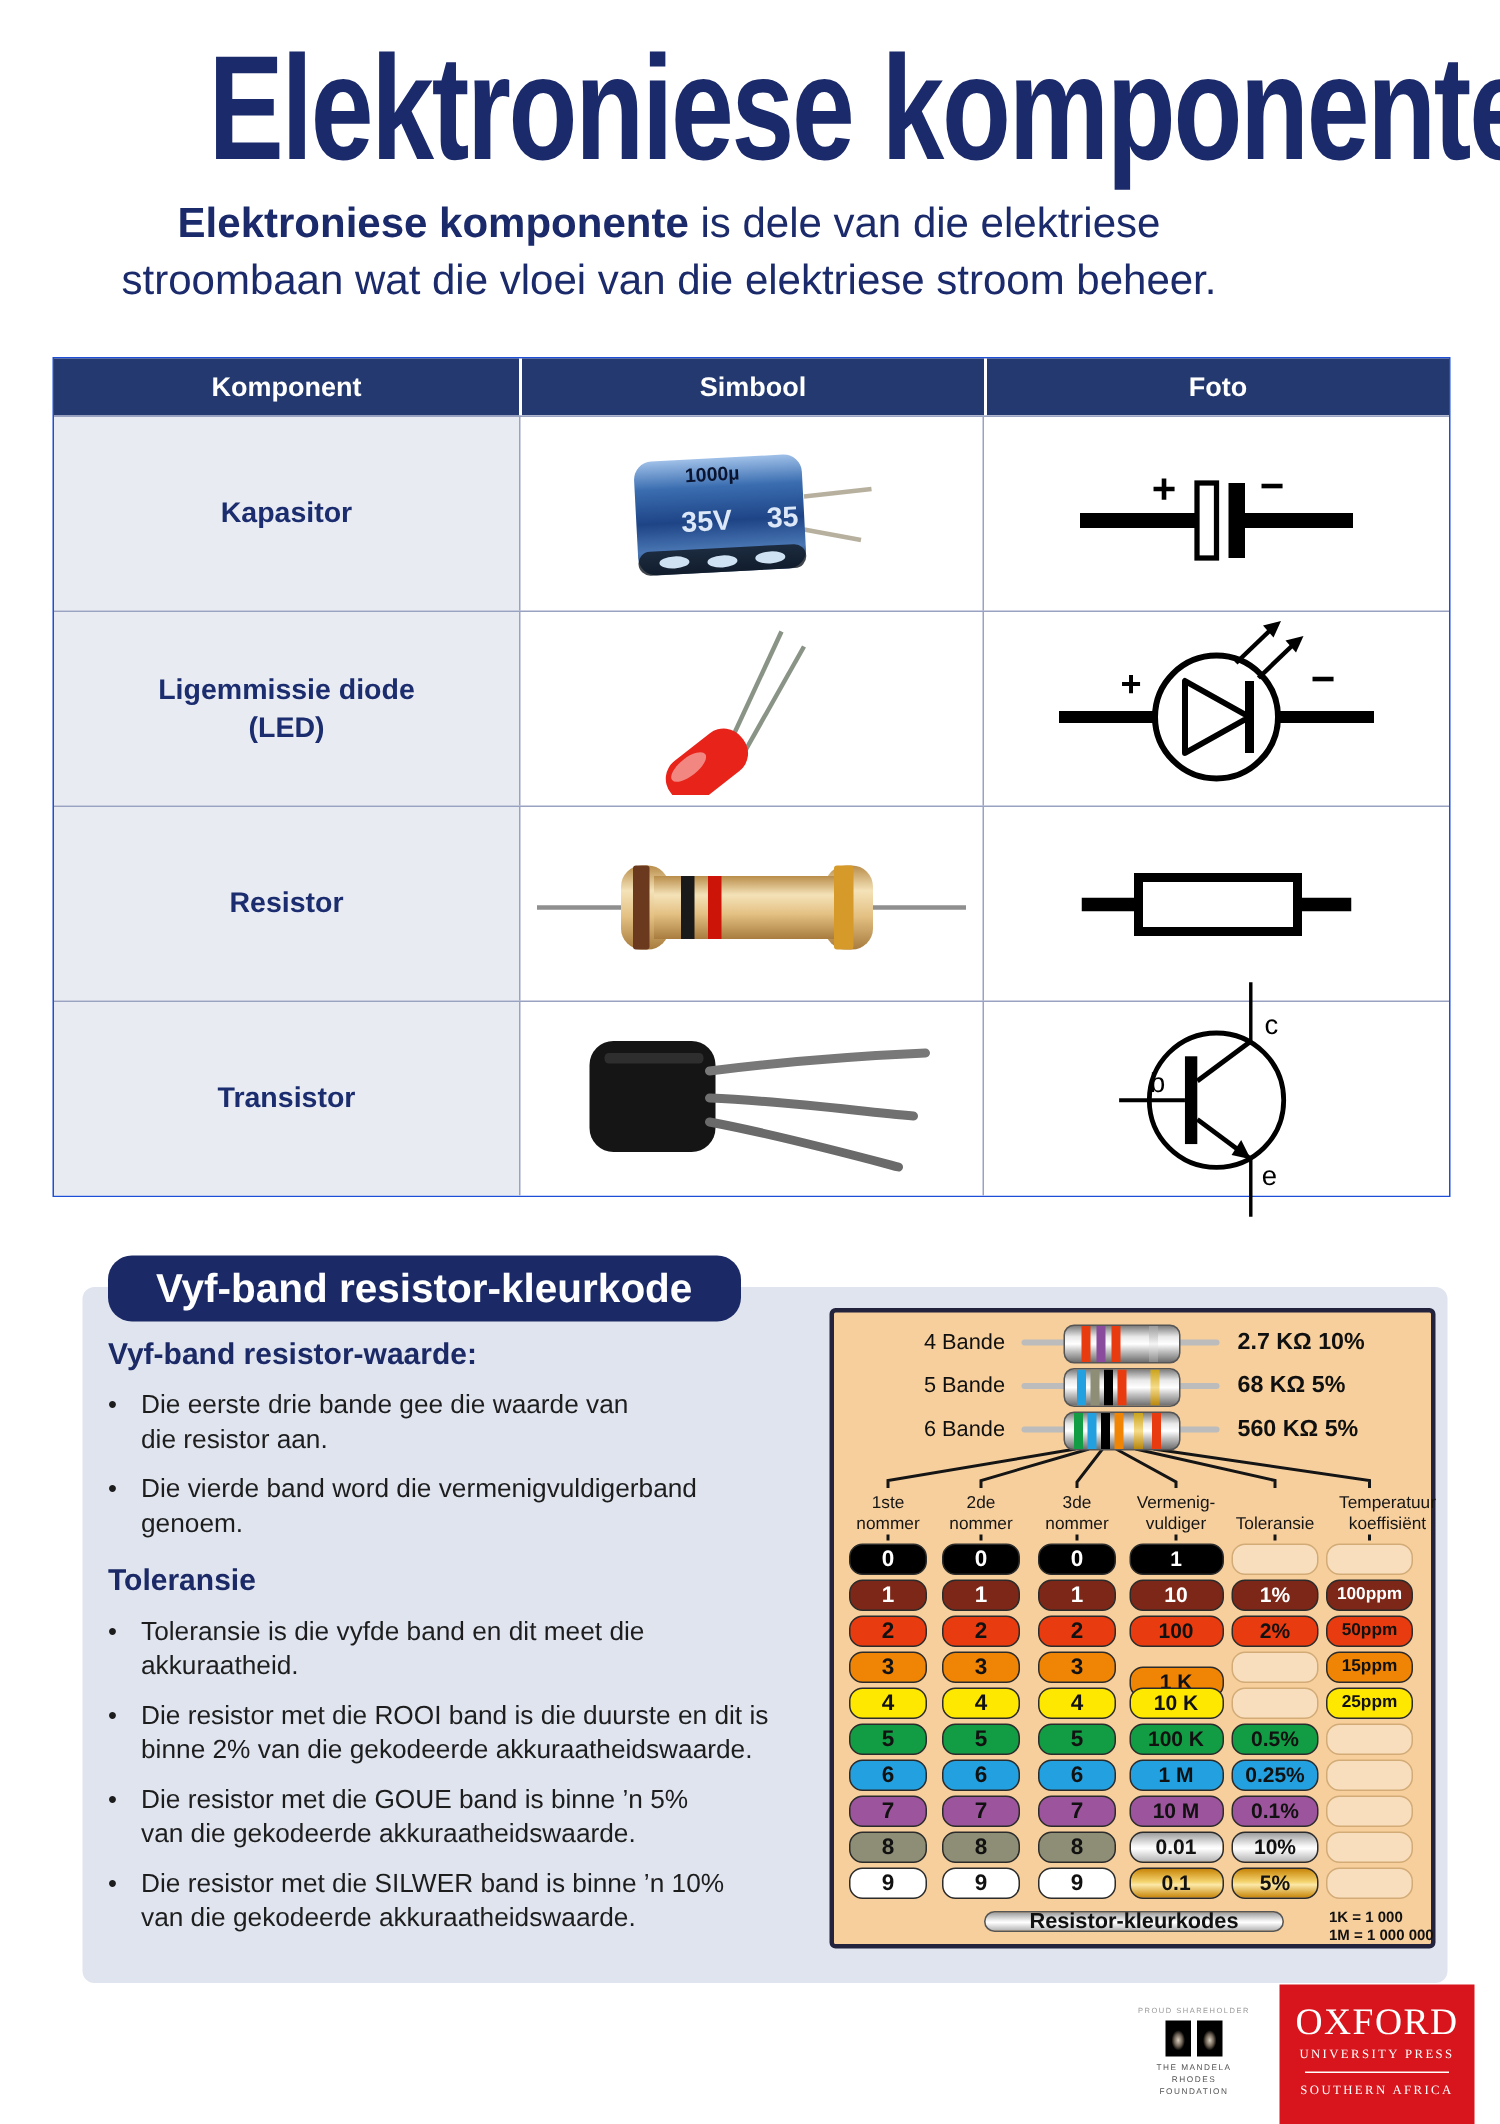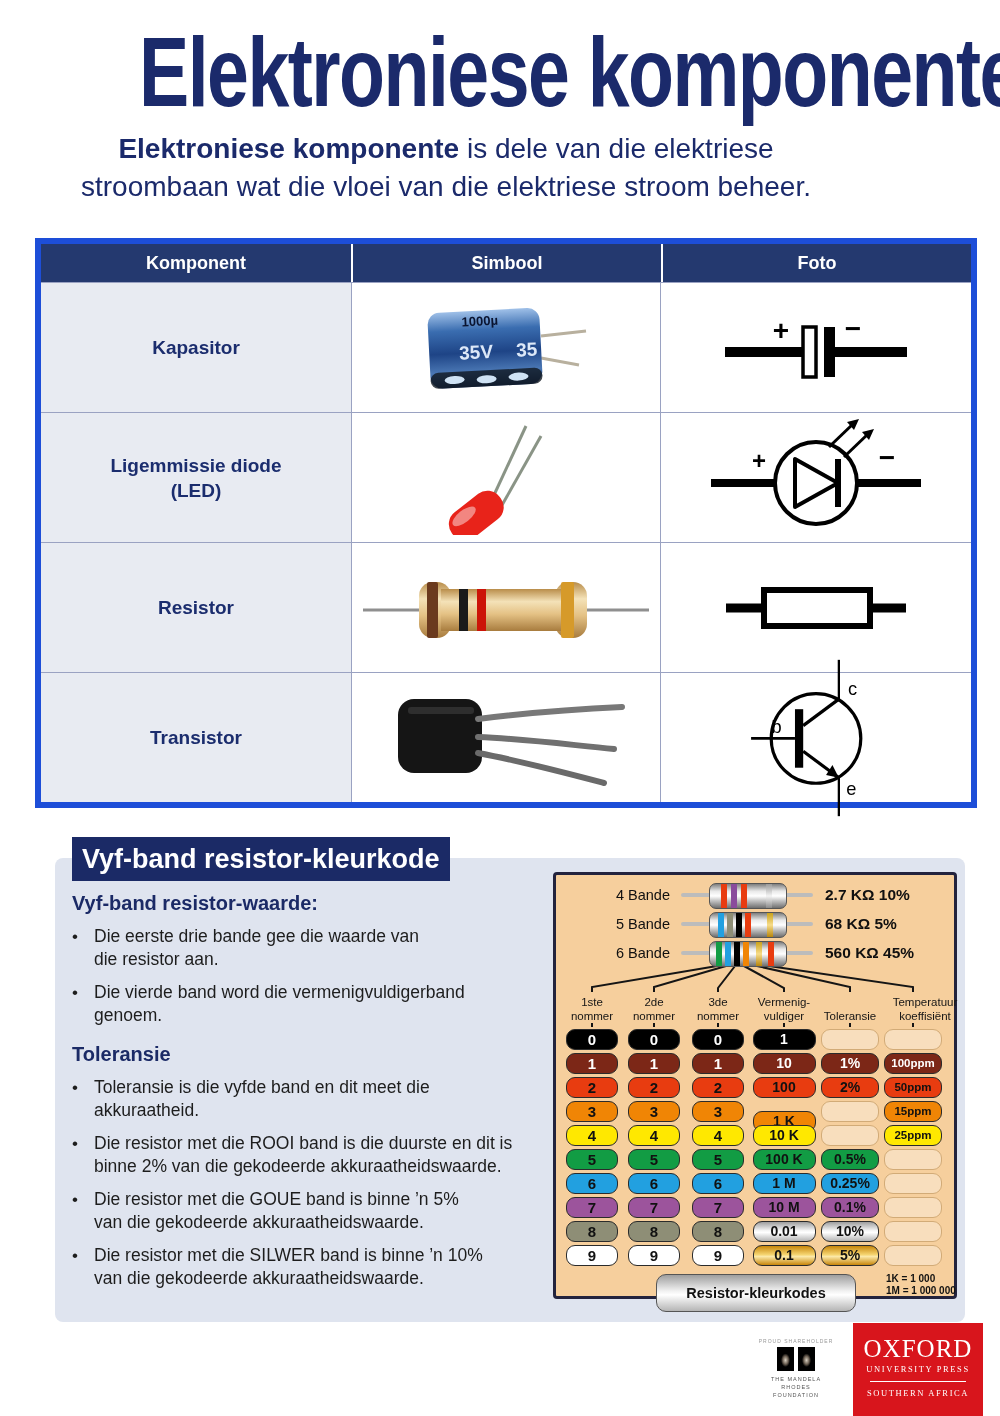--- a/index.html
+++ b/index.html
@@ -8,34 +8,34 @@
   
   .title-wrap{position:absolute;top:26px;left:0;width:1000px;text-align:center;}
   .title{display:inline-block;font-size:99px;font-weight:bold;color:#1b2a6b;line-height:92px;
     transform:scaleX(0.76);transform-origin:center;white-space:nowrap;letter-spacing:-2px;}
   .subtitle{position:absolute;top:130px;left:0;width:892px;text-align:center;
     font-size:28px;line-height:38px;color:#1b2a6b;}
   .subtitle b{font-weight:bold;}
   
   .comp-table{position:absolute;left:35px;top:238px;width:930px;
     display:grid;grid-template-columns:310px 310px 310px;grid-template-rows:38px 130px 130px 130px 130px;
-    border:6px solid #1d4ed8;box-sizing:content-box;}
+    border:1px solid #1d4ed8;box-sizing:content-box;}
   .ct-h{background:#24396f;color:#fff;font-size:18px;font-weight:bold;
     display:flex;align-items:center;justify-content:center;box-sizing:border-box;}
   .ct-h + .ct-h{border-left:2px solid #fff;}
   .cell{box-sizing:border-box;border-top:1px solid #9aa2c2;display:flex;align-items:center;justify-content:center;background:#fff;}
   .cell.mid{border-left:1px solid #9aa2c2;border-right:1px solid #9aa2c2;}
   .comp-name{background:#e8ebf2;font-size:19px;font-weight:bold;color:#1b2d6e;
     text-align:center;white-space:pre-line;line-height:25px;width:100%;height:100%;
     display:flex;align-items:center;justify-content:center;}
   
   .kk-section{position:absolute;left:55px;top:858px;width:910px;height:464px;
     background:#dfe4ef;border-radius:8px;}
   .kk-header{position:absolute;left:72px;top:837px;height:44px;line-height:44px;
-    background:#1b2a66;color:#fff;font-size:27px;font-weight:bold;padding:0 10px;white-space:nowrap;}
+    background:#1b2a66;color:#fff;font-size:27px;font-weight:bold;padding:0 32px;white-space:nowrap;border-radius:16px;}
   .kk-text{position:absolute;left:72px;top:892px;width:468px;}
   .kk-sub{font-size:20px;font-weight:bold;color:#1b2a66;margin:0 0 6px 0;}
   .kk-sub.second{margin-top:16px;}
   .bullet{display:flex;margin-top:10px;font-size:17.5px;line-height:23px;color:#1d1d1d;}
   .bullet .dot{width:22px;flex:0 0 22px;font-size:17px;}
   .bullet .btext{white-space:pre-line;}
   
   .chart-panel{position:absolute;left:553px;top:872px;width:404px;height:427px;
     background:#f6cf9d;border:3px solid #23233d;border-radius:4px;box-sizing:border-box;}
   .fan-svg{position:absolute;left:0;top:0;width:398px;height:421px;pointer-events:none;}
@@ -60,21 +60,21 @@
     display:flex;align-items:center;justify-content:center;
     font-size:15px;font-weight:bold;color:#111;}
   .pill.light{color:#fff;}
   .pc0,.pc1,.pc2{width:52px;}
   .pc3{width:63px;font-size:14px;}
   .pc4{width:58px;font-size:14px;}
   .pc5{width:58px;font-size:11.5px;}
   .c-silver{background:linear-gradient(180deg,#9e9e9e,#f5f5f5 45%,#ffffff 55%,#b5b5b5);}
   .c-gold{background:linear-gradient(180deg,#c8860a,#f5d470 45%,#fce9a8 55%,#c8860a);}
   .c-empty{background:#f8debd;border-color:#d2ab77;}
-  .footer-pill{position:absolute;left:100px;top:399px;width:200px;height:38px;border-radius:10px;
+  .footer-pill{position:absolute;left:100px;top:399px;width:200px;height:14px;border-radius:10px;
     border:1.5px solid #555;box-sizing:border-box;
     background:linear-gradient(180deg,#9e9e9e,#f2f2f2 45%,#ffffff 55%,#b5b5b5);
     display:flex;align-items:center;justify-content:center;font-size:14.5px;font-weight:bold;color:#111;}
   .legend{position:absolute;left:330px;top:398px;font-size:10px;font-weight:bold;line-height:11.5px;color:#111;white-space:nowrap;}
   
   .isbn{position:absolute;left:30px;top:1333px;width:160px;}
   .isbn-label{font-size:10px;letter-spacing:1px;color:#333;margin-bottom:2px;white-space:nowrap;}
   .barcode{position:relative;width:150px;height:52px;
     background:repeating-linear-gradient(90deg,#111 0 2px,#fff 2px 4px,#111 4px 5px,#fff 5px 9px,#111 9px 12px,#fff 12px 13px,#111 13px 14px,#fff 14px 18px);}
   .isbn-digits{position:absolute;left:4px;bottom:-4px;background:#fff;padding:0 3px;
@@ -331,21 +331,21 @@
           <span class="res-lead"></span>
           <span class="res-body">
             <i class="band b-green" style="left: 6px; background: rgb(18, 156, 68);"></i>
             <i class="band b-blue" style="left: 15px; background: rgb(34, 160, 224);"></i>
             <i class="band b-black" style="left: 24px; background: rgb(0, 0, 0);"></i>
             <i class="band b-orange" style="left: 33px; background: rgb(240, 133, 5);"></i>
             <i class="band b-gold" style="left: 46px;"></i>
             <i class="band b-red" style="left: 58px; background: rgb(232, 60, 16);"></i>
           </span>
         </span>
-      <span class="ex-value">560 KΩ 45%</span>
+      <span class="ex-value">560 KΩ 5%</span>
     </div>
 
     <div class="colheads" id="colheads">
         <div class="colhead" style="left: 0px;">1ste
 nommer</div>
         <div class="colhead" style="left: 62px;">2de
 nommer</div>
         <div class="colhead" style="left: 126px;">3de
 nommer</div>
         <div class="colhead" style="left: 192px;">Vermenig-

